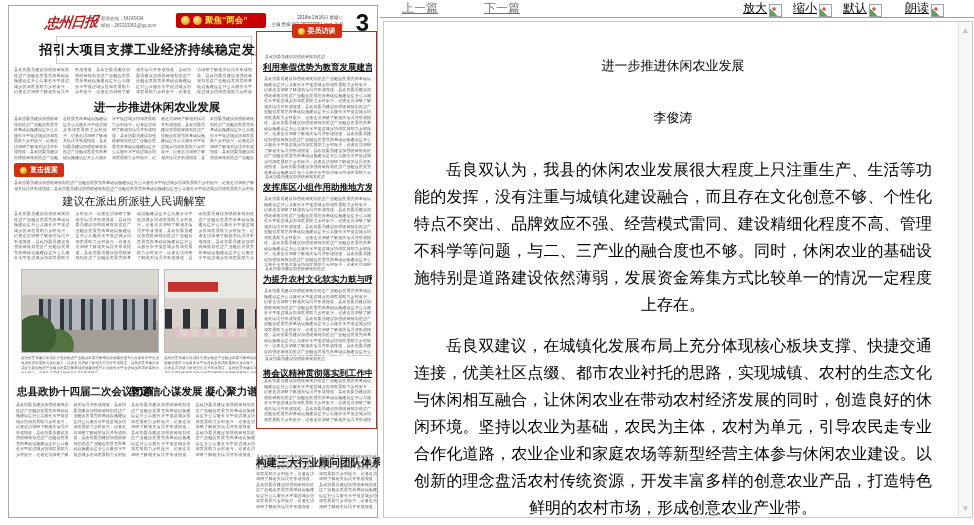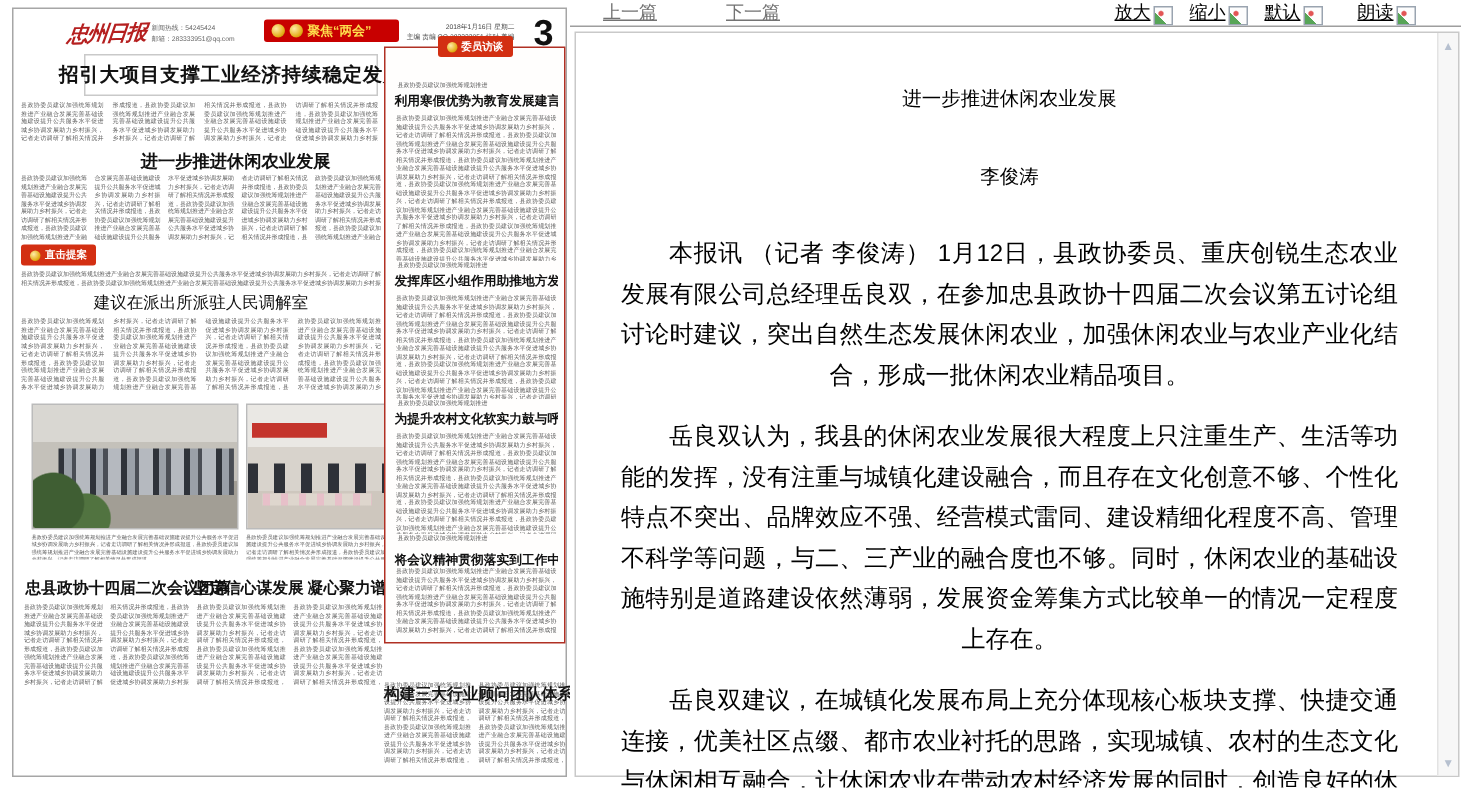--- a/index.html
+++ b/index.html
@@ -102,21 +102,21 @@
   .btext2 { left:122px; top:396px; width:124px; height:58px; column-count:2; column-gap:5px; }
 
   .sidebar {
     left:247px; top:25px; width:121px; height:398px;
     border:1px solid #b03024; background:#fffefd;
   }
   .sbadge { top:-8px; left:50%; transform:translateX(-50%); }
   .sec-label { left:8px; width:60px; height:6px; font-size:4px; line-height:6px; }
   .shead {
     left:6px; width:109px; text-align:center; font-family:"Liberation Serif", serif;
-    font-weight:bold; font-size:8.5px; color:#111; white-space:nowrap; overflow:hidden;
+    font-weight:bold; font-size:8.5px; color:#111; white-space:nowrap; overflow:hidden;text-decoration:underline;
   }
   .stext { left:7px; width:107px; }
   .sl1 { top:22px; } .sh1 { top:30px; } .st1 { top:44px; height:98px; }
   .sl2 { top:142px; } .sh2 { top:150px; } .st2 { top:164px; height:70px; }
   .sl3 { top:234px; } .sh3 { top:242px; } .st3 { top:256px; height:68px; }
   .sl4 { top:324px; } .sh4 { top:336px; } .st4 { top:346px; height:44px; }
 
   .bhead3 { left:247px; top:450px; width:121px; }
   .btext3 { left:247px; top:448px; width:121px; height:60px; column-count:2; column-gap:5px; }
 
@@ -252,21 +252,20 @@
         <span class="tb-btn readaloud">
           <span class="lbl">朗读</span>
           <span class="tb-icon"></span>
         </span>
       </div>
     </div>
     <div class="content-frame">
       <div class="article-body">
         <div class="a-title">进一步推进休闲农业发展</div>
         <div class="a-author">李俊涛</div>
-        <p>本报讯 （记者 李俊涛） 1月12日，县政协委员、重庆创锐生态农业发展有限公司总经理岳良双，在参加忠县政协十四届二次会议第五讨论组讨论时建议，突出自然生态发展休闲农业，加强休闲农业与农业产业化结合，形成一批休闲农业精品项目。</p>
         <p>岳良双认为，我县的休闲农业发展很大程度上只注重生产、生活等功能的发挥，没有注重与城镇化建设融合，而且存在文化创意不够、个性化特点不突出、品牌效应不强、经营模式雷同、建设精细化程度不高、管理不科学等问题，与二、三产业的融合度也不够。同时，休闲农业的基础设施特别是道路建设依然薄弱，发展资金筹集方式比较单一的情况一定程度上存在。</p>
         <p>岳良双建议，在城镇化发展布局上充分体现核心板块支撑、快捷交通连接，优美社区点缀、都市农业衬托的思路，实现城镇、农村的生态文化与休闲相互融合，让休闲农业在带动农村经济发展的同时，创造良好的休闲环境。坚持以农业为基础，农民为主体，农村为单元，引导农民走专业合作化道路，农业企业和家庭农场等新型经营主体参与休闲农业建设。以创新的理念盘活农村传统资源，开发丰富多样的创意农业产品，打造特色鲜明的农村市场，形成创意农业产业带。</p>
       </div>
       <div class="vscroll">
         <div class="arr up">▲</div>
         <div class="arr down">▼</div>
       </div>
     </div>
   </div>
 

